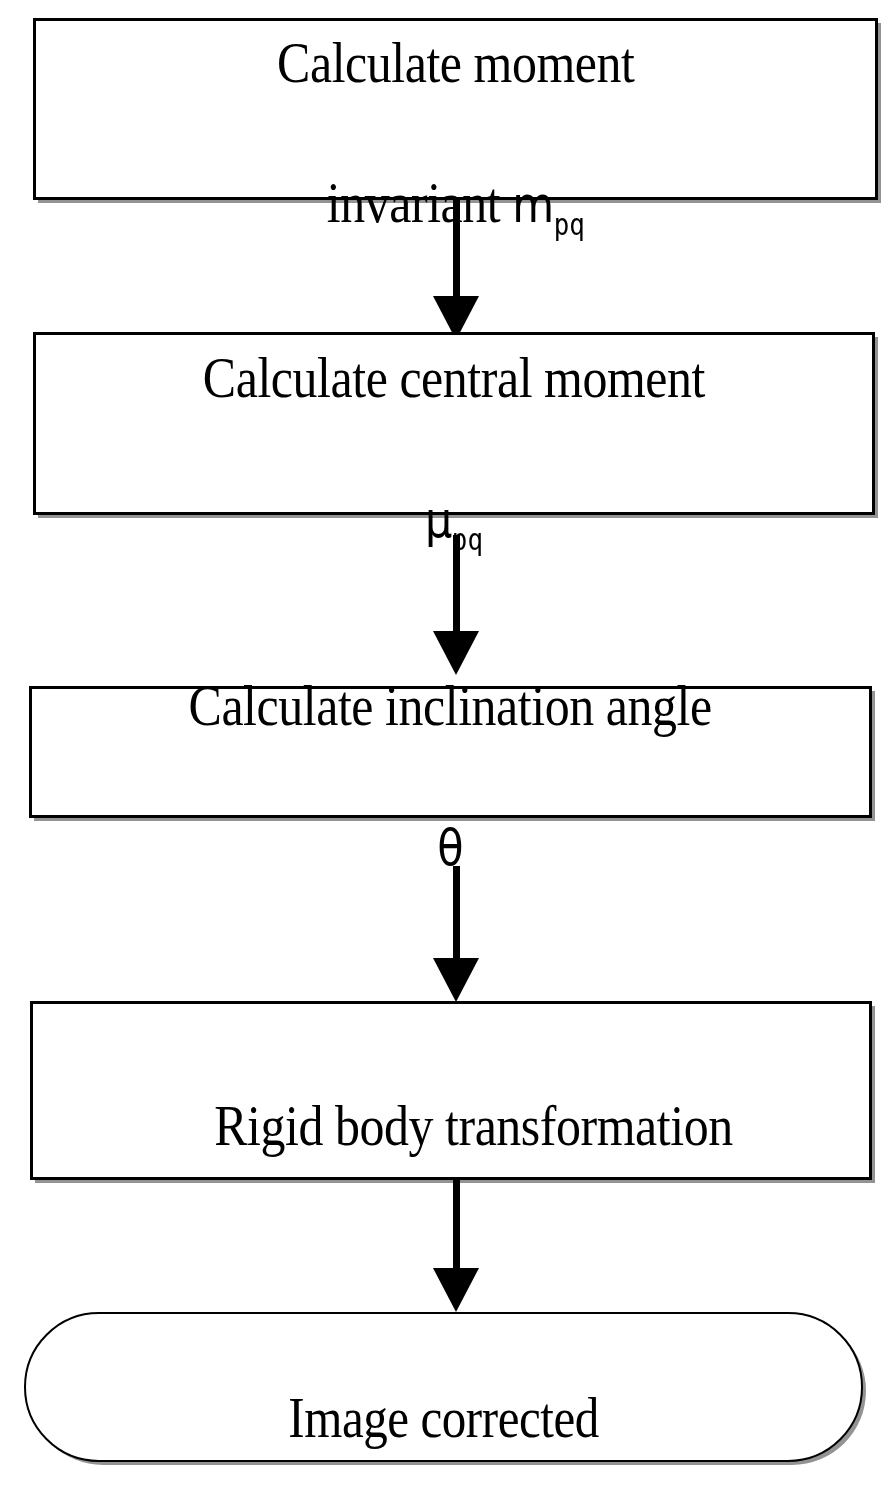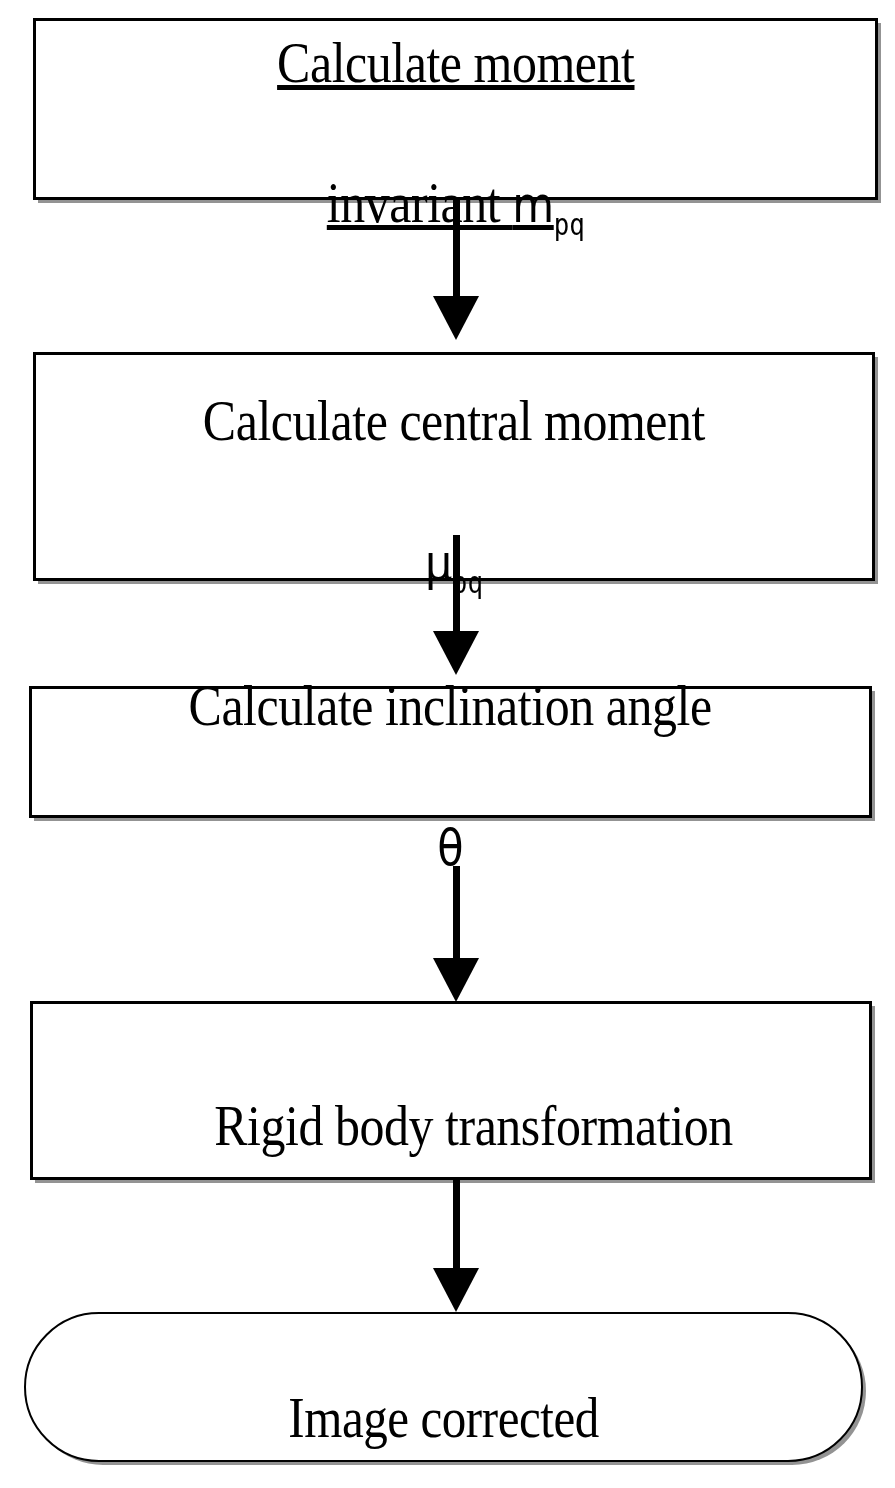--- a/index.html
+++ b/index.html
@@ -87,33 +87,33 @@
     border-left: 23px solid transparent;
     border-right: 23px solid transparent;
     border-top: 44px solid #000000;
   }
 </style>
 </head>
 <body>
 
 <div id="canvas">
 
-  <div class="node" style="left:33px; top:18px; width:845px; height:182px;text-decoration:underline;">
+  <div class="node" style="left:33px; top:18px; width:845px; height:182px;">
     <div class="node-label">
       <span>Calculate moment</span><br>
       <span>invariant </span><span class="sym">m</span><span class="sub">pq</span>
     </div>
   </div>
 
   <div class="arrow" style="left:433px; top:200px; width:46px; height:140px;">
     <div class="shaft" style="height:98px;"></div>
     <div class="head"></div>
   </div>
 
-  <div class="node" style="left:33px; top:352px; width:842px; height:229px;">
+  <div class="node" style="left:33px; top:332px; width:842px; height:183px;">
     <div class="node-label">
       <span>Calculate central moment</span><br>
       <span class="sym">μ</span><span class="sub">pq</span>
     </div>
   </div>
 
   <div class="arrow" style="left:433px; top:535px; width:46px; height:140px;">
     <div class="shaft" style="height:98px;"></div>
     <div class="head"></div>
   </div>

